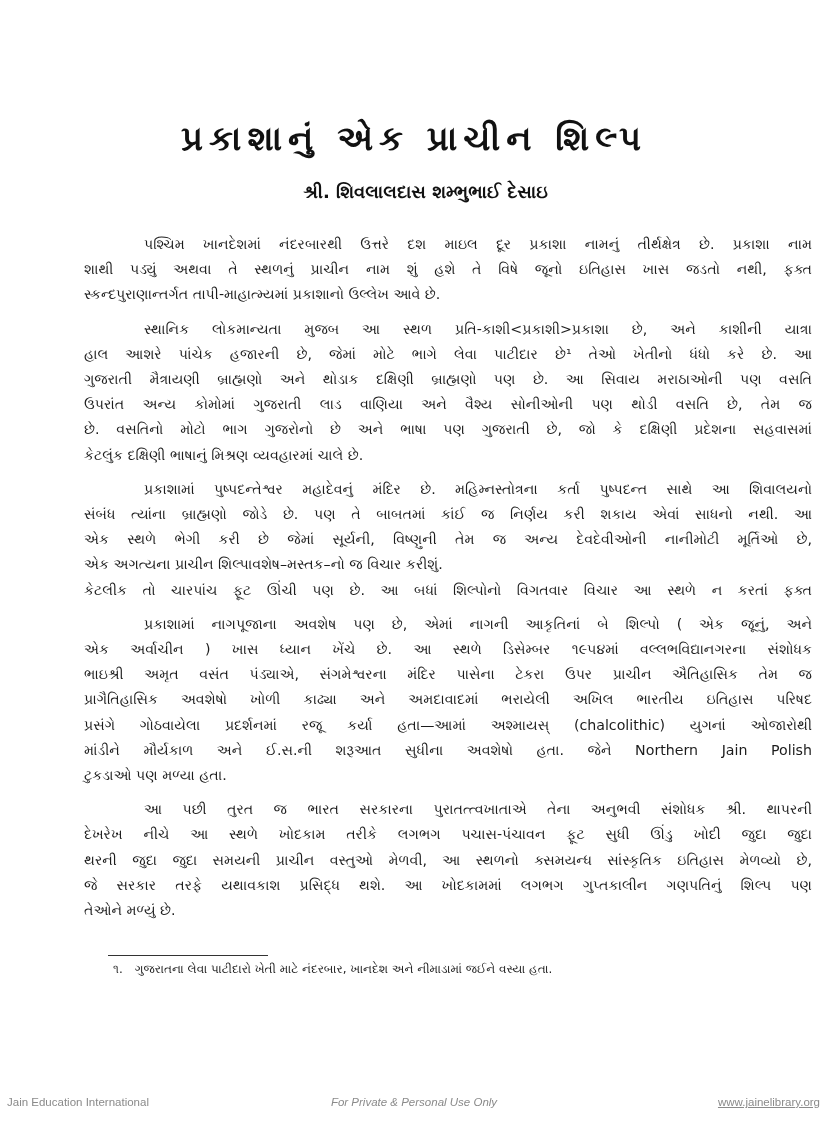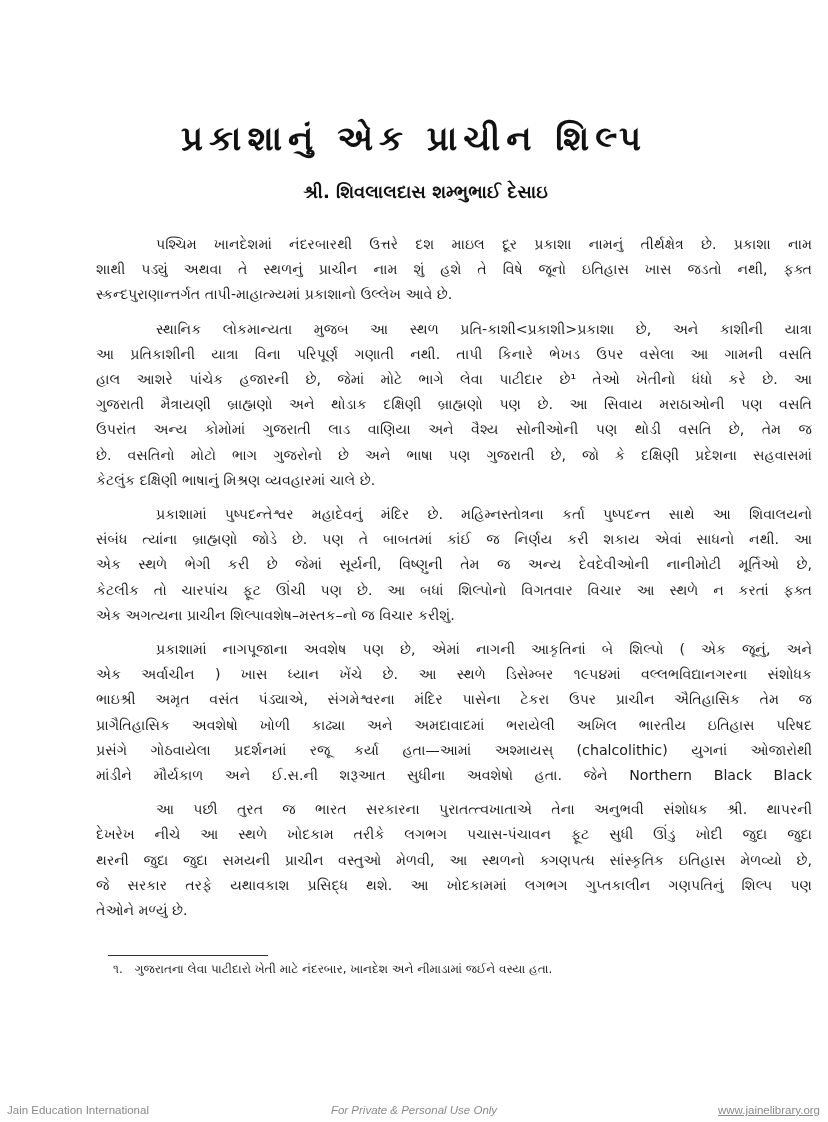--- a/index.html
+++ b/index.html
@@ -16,82 +16,82 @@
   .author {
     position: absolute; top: 181px; left: 0; width: 828px; text-align: center;
     font-size: 18px; font-weight: bold; color: #111; padding-left: 23px; box-sizing: border-box;
     font-family: "DejaVu Sans", "Liberation Sans", sans-serif;
   }
   .body {
     position: absolute; left: 84px; width: 728px; top: 232px;
     font-size: 14.2px; line-height: 25.2px; color: #1c1c1c;
     font-family: "DejaVu Sans", "Liberation Sans", sans-serif;
   }
-  .para { margin: 0 0 9px 12px; text-align: justify; }
+  .para { margin: 0 0 9px 0; text-align: justify; }
   .line { display: block; white-space: nowrap; text-align: justify; text-align-last: justify; }
   .line.last { text-align-last: left; }
   .line.indent { padding-left: 60px; }
   .fn-rule {
     position: absolute; left: 108px; top: 955px; width: 160px; border-top: 1px solid #333;
   }
   .footnote {
     position: absolute; left: 113px; top: 962px; font-size: 12px; color: #222;
     font-family: "DejaVu Sans", "Liberation Sans", sans-serif;
   }
   .footnote .num { margin-right: 12px; }
   .footer {
     position: absolute; top: 1096px; left: 0; width: 828px; height: 18px;
     font-family: "Liberation Sans", sans-serif; font-size: 11.5px; color: #8a8a8a;
   }
-  .footer span { position: absolute; top: 8px; }
+  .footer span { position: absolute; top: 0; }
   .f-left { left: 7px; }
   .f-center { left: 0; width: 828px; text-align: center; font-style: italic; }
   .f-right { right: 8px; text-decoration: underline; }
 </style>
 </head>
 <body>
 
 <div class="page">
   <div class="title">પ્રકાશાનું એક પ્રાચીન શિલ્પ</div>
   <div class="author">શ્રી. શિવલાલદાસ શમ્ભુભાઈ દેસાઇ</div>
 
   <div class="body" id="body">
       <div class="para">
         <span class="line indent">પશ્ચિમ ખાનદેશમાં નંદરબારથી ઉત્તરે દશ માઇલ દૂર પ્રકાશા નામનું તીર્થક્ષેત્ર છે. પ્રકાશા નામ</span>
         <span class="line">શાથી પડ્યું અથવા તે સ્થળનું પ્રાચીન નામ શું હશે તે વિષે જૂનો ઇતિહાસ ખાસ જડતો નથી, ફક્ત</span>
         <span class="line last">સ્કન્દપુરાણાન્તર્ગત તાપી-માહાત્મ્યમાં પ્રકાશાનો ઉલ્લેખ આવે છે.</span>
       </div>
       <div class="para">
         <span class="line indent">સ્થાનિક લોકમાન્યતા મુજબ આ સ્થળ પ્રતિ-કાશી&lt;પ્રકાશી&gt;પ્રકાશા છે, અને કાશીની યાત્રા</span>
-        <span class="line">આ પ્રતિકાશીની યાત્રા વિના પરિપૂર્ણ ગણાતી નથી. તાપી કિનારે ભેખડ ઉપર વસેલા આ ગામની વસતિ</span>
         <span class="line">હાલ આશરે પાંચેક હજારની છે, જેમાં મોટે ભાગે લેવા પાટીદાર છે¹ તેઓ ખેતીનો ધંધો કરે છે. આ</span>
         <span class="line">ગુજરાતી મૈત્રાયણી બ્રાહ્મણો અને થોડાક દક્ષિણી બ્રાહ્મણો પણ છે. આ સિવાય મરાઠાઓની પણ વસતિ</span>
         <span class="line">ઉપરાંત અન્ય કોમોમાં ગુજરાતી લાડ વાણિયા અને વૈશ્ય સોનીઓની પણ થોડી વસતિ છે, તેમ જ</span>
         <span class="line">છે. વસતિનો મોટો ભાગ ગુજરોનો છે અને ભાષા પણ ગુજરાતી છે, જો કે દક્ષિણી પ્રદેશના સહવાસમાં</span>
         <span class="line last">કેટલુંક દક્ષિણી ભાષાનું મિશ્રણ વ્યવહારમાં ચાલે છે.</span>
       </div>
       <div class="para">
         <span class="line indent">પ્રકાશામાં પુષ્પદન્તેશ્વર મહાદેવનું મંદિર છે. મહિમ્નસ્તોત્રના કર્તા પુષ્પદન્ત સાથે આ શિવાલયનો</span>
         <span class="line">સંબંધ ત્યાંના બ્રાહ્મણો જોડે છે. પણ તે બાબતમાં કાંઈ જ નિર્ણય કરી શકાય એવાં સાધનો નથી. આ</span>
         <span class="line">એક સ્થળે ભેગી કરી છે જેમાં સૂર્યની, વિષ્ણુની તેમ જ અન્ય દેવદેવીઓની નાનીમોટી મૂર્તિઓ છે,</span>
+        <span class="line last">એક અગત્યના પ્રાચીન શિલ્પાવશેષ–મસ્તક–નો જ વિચાર કરીશું.</span>
         <span class="line">કેટલીક તો ચારપાંચ ફૂટ ઊંચી પણ છે. આ બધાં શિલ્પોનો વિગતવાર વિચાર આ સ્થળે ન કરતાં ફક્ત</span>
-        <span class="line last">એક અગત્યના પ્રાચીન શિલ્પાવશેષ–મસ્તક–નો જ વિચાર કરીશું.</span>
       </div>
       <div class="para">
         <span class="line indent">પ્રકાશામાં નાગપૂજાના અવશેષ પણ છે, એમાં નાગની આકૃતિનાં બે શિલ્પો ( એક જૂનું, અને</span>
         <span class="line">એક અર્વાચીન ) ખાસ ધ્યાન ખેંચે છે. આ સ્થળે ડિસેમ્બર ૧૯૫૪માં વલ્લભવિદ્યાનગરના સંશોધક</span>
         <span class="line">ભાઇશ્રી અમૃત વસંત પંડ્યાએ, સંગમેશ્વરના મંદિર પાસેના ટેકરા ઉપર પ્રાચીન ઐતિહાસિક તેમ જ</span>
         <span class="line">પ્રાગૈતિહાસિક અવશેષો ખોળી કાઢ્યા અને અમદાવાદમાં ભરાયેલી અખિલ ભારતીય ઇતિહાસ પરિષદ</span>
         <span class="line">પ્રસંગે ગોઠવાયેલા પ્રદર્શનમાં રજૂ કર્યા હતા—આમાં અશ્માયસ્ (chalcolithic) યુગનાં ઓજારોથી</span>
-        <span class="line">માંડીને મૌર્યકાળ અને ઈ.સ.ની શરૂઆત સુધીના અવશેષો હતા. જેને Northern Black Black</span>
+        <span class="line">માંડીને મૌર્યકાળ અને ઈ.સ.ની શરૂઆત સુધીના અવશેષો હતા. જેને Northern Jain Polish</span>
+        <span class="line last">ટુકડાઓ પણ મળ્યા હતા.</span>
       </div>
       <div class="para">
         <span class="line indent">આ પછી તુરત જ ભારત સરકારના પુરાતત્ત્વખાતાએ તેના અનુભવી સંશોધક શ્રી. થાપરની</span>
         <span class="line">દેખરેખ નીચે આ સ્થળે ખોદકામ તરીકે લગભગ પચાસ-પંચાવન ફૂટ સુધી ઊંડુ ખોદી જુદા જુદા</span>
-        <span class="line">થરની જુદા જુદા સમયની પ્રાચીન વસ્તુઓ મેળવી, આ સ્થળનો ક્ગણપત્ધ સાંસ્કૃતિક ઇતિહાસ મેળવ્યો છે,</span>
+        <span class="line">થરની જુદા જુદા સમયની પ્રાચીન વસ્તુઓ મેળવી, આ સ્થળનો ક્સમયન્ધ સાંસ્કૃતિક ઇતિહાસ મેળવ્યો છે,</span>
         <span class="line">જે સરકાર તરફે યથાવકાશ પ્રસિદ્ધ થશે. આ ખોદકામમાં લગભગ ગુપ્તકાલીન ગણપતિનું શિલ્પ પણ</span>
         <span class="line last">તેઓને મળ્યું છે.</span>
       </div>
     </div>
 
   <div class="fn-rule"></div>
   <div class="footnote">
     <span class="num">૧.</span><span>ગુજરાતના લેવા પાટીદારો ખેતી માટે નંદરબાર, ખાનદેશ અને નીમાડામાં જઈને વસ્યા હતા.</span>
   </div>
 

